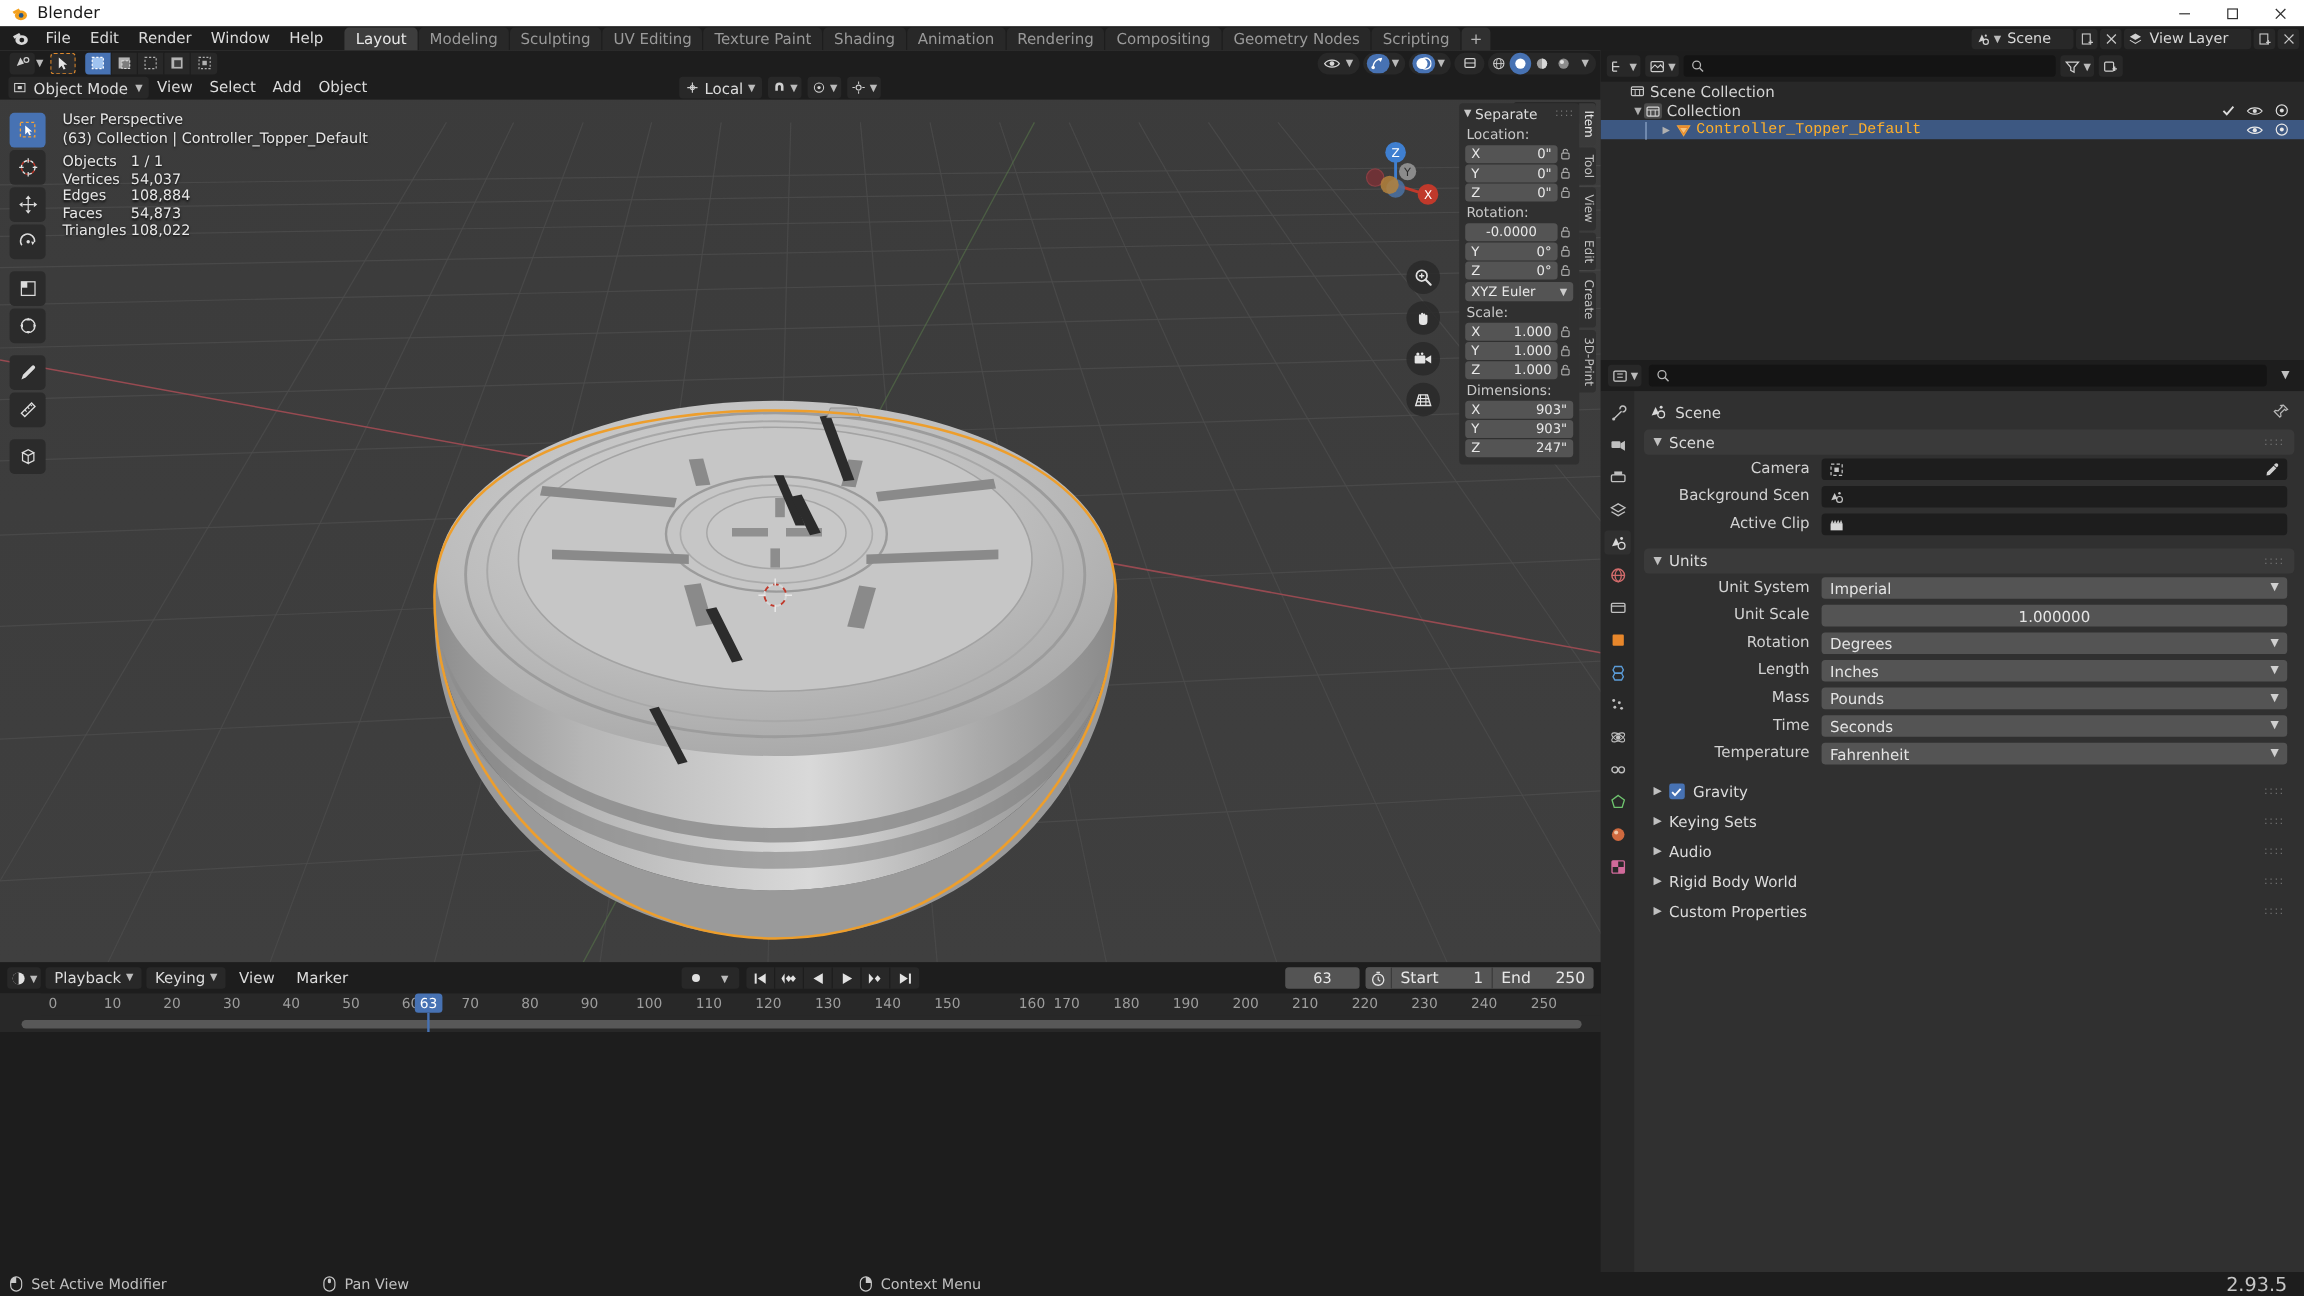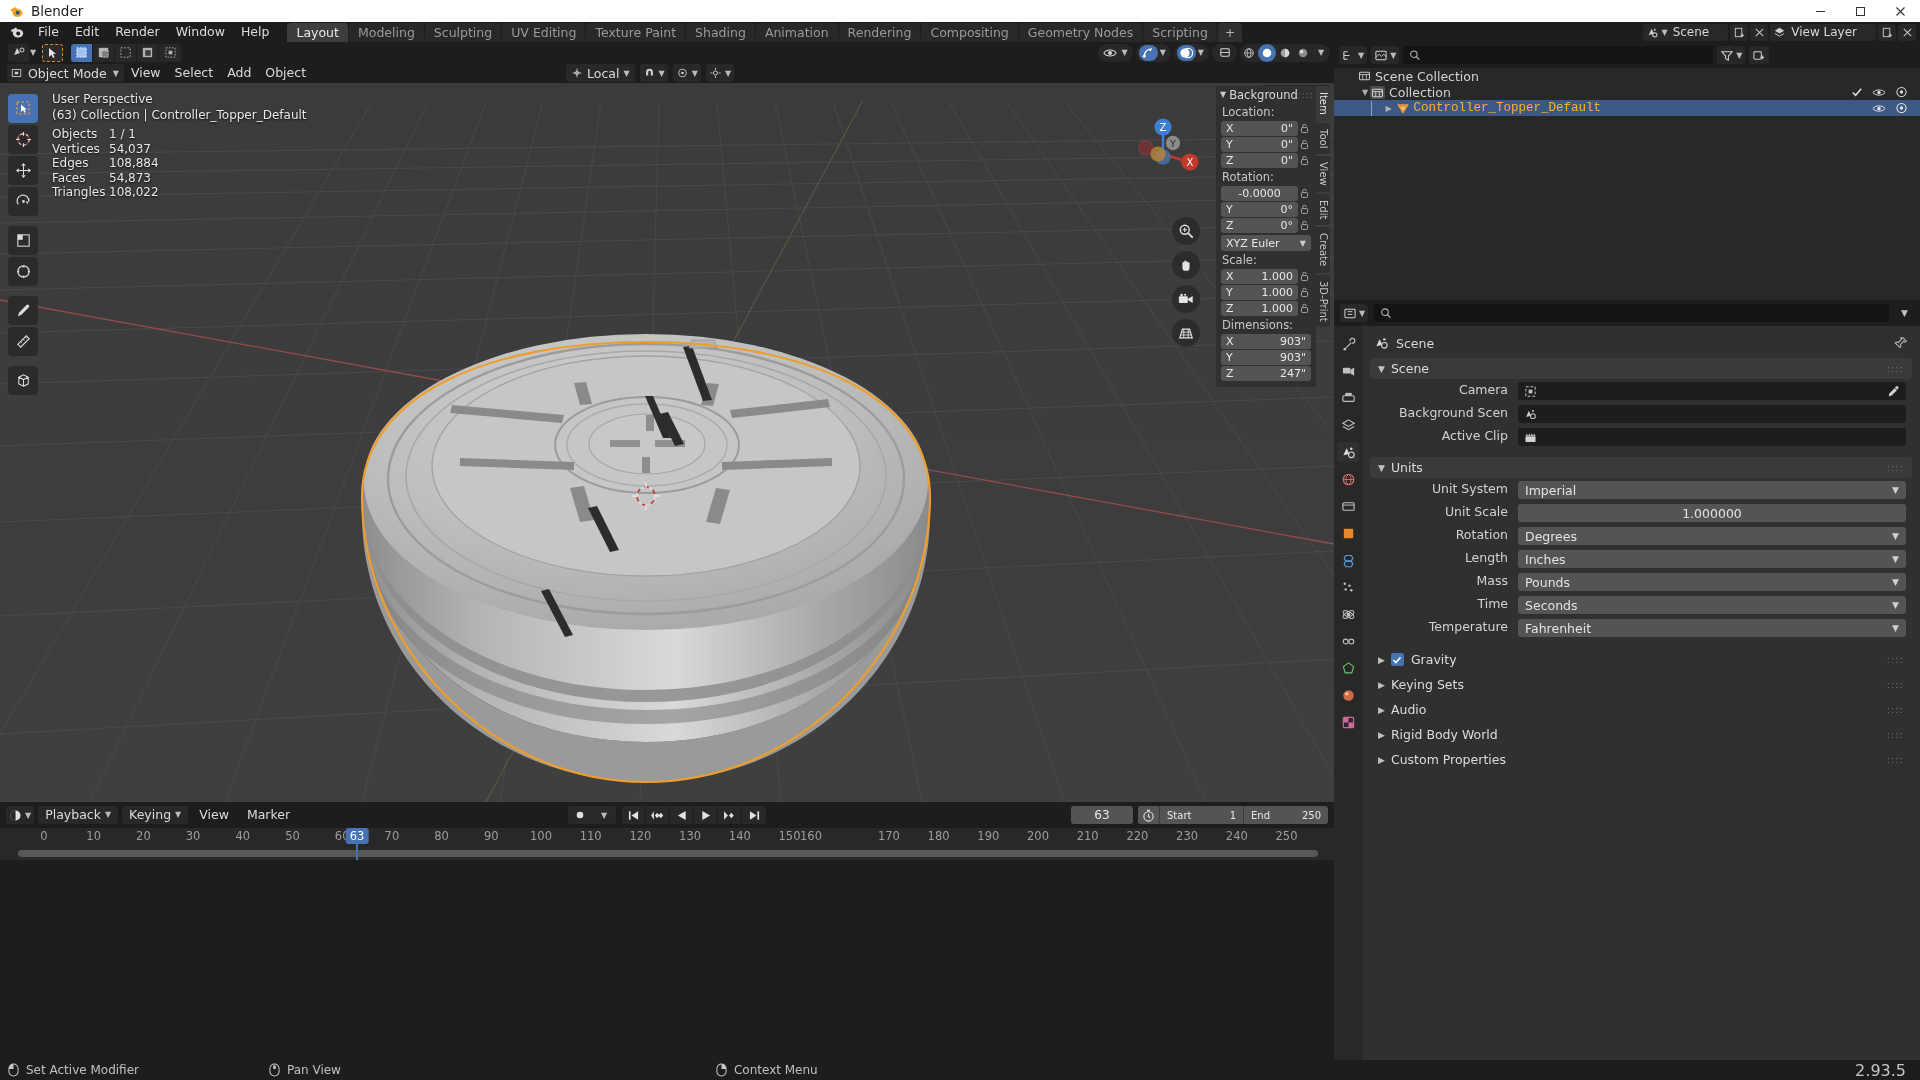--- a/index.html
+++ b/index.html
@@ -215,21 +215,21 @@
   .play-grp .pb { width: 24px; height: 18px; display: flex; align-items: center; justify-content: center;
                   border-right: 1px solid #1d1d1d;}
   .play-grp .pb:last-child { border-right: none; }
   .tl-right { position: absolute; right: 6px; display: flex; align-items: center; gap: 5px;}
   .frame-box { width: 62px; height: 18px; background: #545454; border-radius: 3px; display: flex;
                align-items: center; justify-content: center; font-size: 12px; color: #e8e8e8;}
   .se-grp { display: flex; align-items: center; height: 18px; background: #545454; border-radius: 3px; overflow: hidden;}
   .se-grp .icn { width: 22px; display: flex; align-items: center; justify-content: center; background: #545454;
                  border-right: 1px solid #3a3a3a; height: 18px;}
   .se-grp .fld { display: flex; align-items: center; width: 84px; height: 18px; padding: 0 7px;
-                 border-right: 1px solid #3a3a3a; font-size: 10px; color: #e8e8e8;}
+                 border-right: 1px solid #3a3a3a; font-size: 13px; color: #e8e8e8;}
   .se-grp .fld:last-child { border-right: none; }
   .se-grp .fld .v { margin-left: auto; }
   .tl-ruler { position: relative; height: 18px; background: #282828; }
   .tl-tick { position: absolute; top: 1px; font-size: 11.5px; color: #9d9d9d; transform: translateX(-50%);}
   .tl-channel-col { position: absolute; left: 0; top: 26px; width: 34px; height: 32px; background: #2e2e2e;}
   .tl-play-badge { position: absolute; top: 0px; height: 16px; background: #4772b3; border-radius: 3px;
                    color: #fff; font-size: 11.5px; padding: 0 4px; display: flex; align-items: center;
                    transform: translateX(-50%); z-index: 3;}
   .tl-playhead { position: absolute; top: 16px; width: 2px; height: 16px; background: #4772b3; z-index: 2;}
   .tl-scrollarea { position: absolute; left: 0; bottom: 0; width: 1334px; height: 14px; background: #282828;}
@@ -770,21 +770,21 @@
         <svg width="16" height="15" viewBox="0 0 18 16">
             <path d="M2 13 L5 3 h8 l3 10 z" fill="none" stroke="#e4e4e4" stroke-width="1.3"></path>
             <path d="M3.1 9.6 h11.8 M4 6.5 h10 M6.5 3 v10 M11.5 3 v10" stroke="#e4e4e4" stroke-width="1"></path>
           </svg>
       </div>
     </div>
 
     <div class="npanel">
       <div class="np-title">
         <span class="tri">▼</span>
-        <span>Background</span>
+        <span>Separate</span>
         <span class="dots">::::</span>
       </div>
       <div class="np-body">
         <div class="np-label">Location:</div>
         <div class="np-row">
           <div class="np-field">
             <span class="ax">X</span>
             <span class="vl">0"</span>
           </div>
           <span class="np-lock">
@@ -1406,21 +1406,21 @@
         <span class="tl-tick" style="left: 342.2px;">60</span>
         <span class="tl-tick" style="left: 391.9px;">70</span>
         <span class="tl-tick" style="left: 441.6px;">80</span>
         <span class="tl-tick" style="left: 491.3px;">90</span>
         <span class="tl-tick" style="left: 541px;">100</span>
         <span class="tl-tick" style="left: 590.7px;">110</span>
         <span class="tl-tick" style="left: 640.4px;">120</span>
         <span class="tl-tick" style="left: 690.1px;">130</span>
         <span class="tl-tick" style="left: 739.8px;">140</span>
         <span class="tl-tick" style="left: 789.5px;">150</span>
-        <span class="tl-tick" style="left: 811px;">160</span>
+        <span class="tl-tick" style="left: 860px;">160</span>
         <span class="tl-tick" style="left: 888.9px;">170</span>
         <span class="tl-tick" style="left: 938.6px;">180</span>
         <span class="tl-tick" style="left: 988.3px;">190</span>
         <span class="tl-tick" style="left: 1038px;">200</span>
         <span class="tl-tick" style="left: 1087.7px;">210</span>
         <span class="tl-tick" style="left: 1137.4px;">220</span>
         <span class="tl-tick" style="left: 1187.1px;">230</span>
         <span class="tl-tick" style="left: 1236.8px;">240</span>
         <span class="tl-tick" style="left: 1286.5px;">250</span>
         <span class="tl-play-badge" style="left: 357.11px;">63</span>

